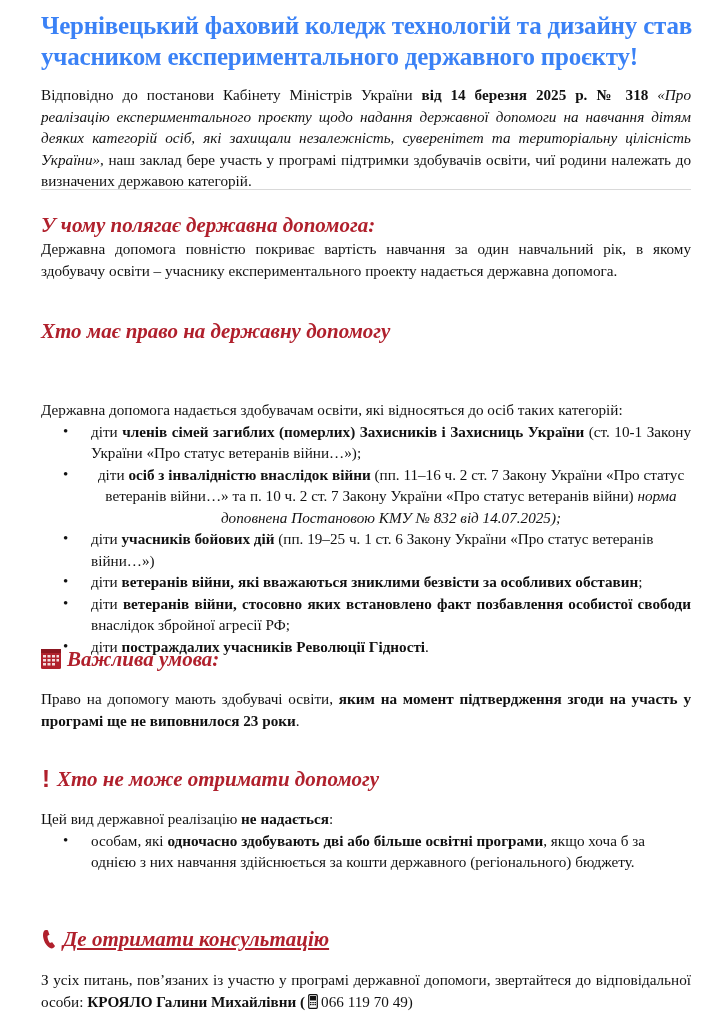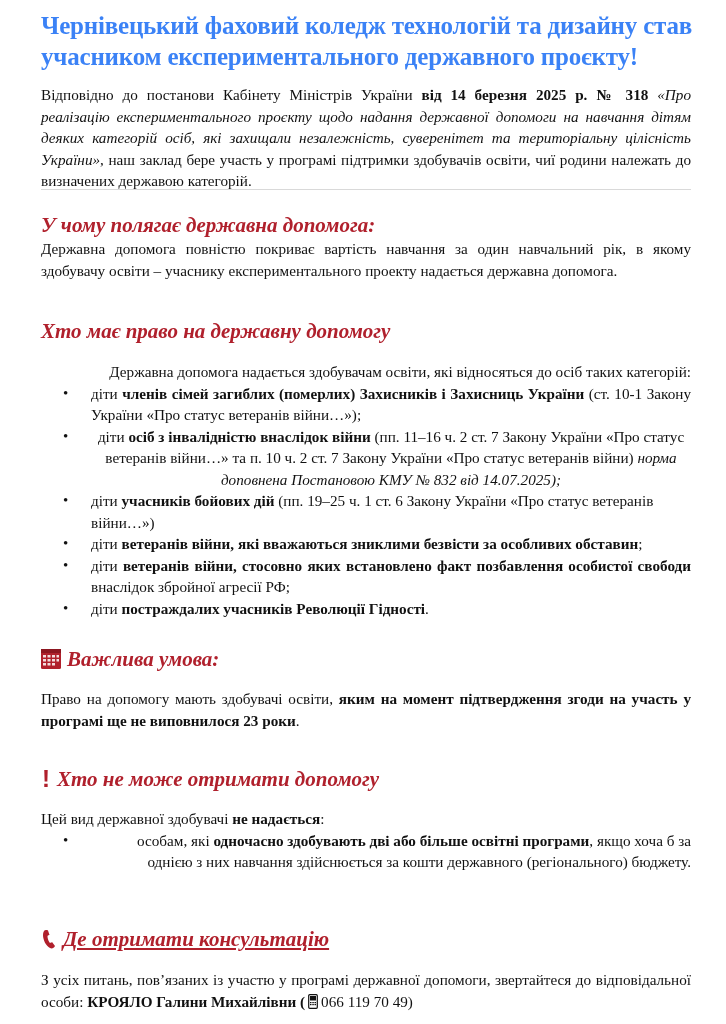--- a/index.html
+++ b/index.html
@@ -52,21 +52,21 @@
   <span>Відповідно до постанови Кабінету Міністрів України </span><b>від 14 березня 2025 р. № 318</b><i> «Про реалізацію експериментального проєкту щодо надання державної допомоги на навчання дітям деяких категорій осіб, які захищали незалежність, суверенітет та територіальну цілісність України»</i><span>, наш заклад бере участь у програмі підтримки здобувачів освіти, чиї родини належать до визначених державою категорій.</span>
 </p>
 
 <div class="divider"></div>
 
 <h2 class="h2" style="top:212px;">У чому полягає державна допомога:</h2>
 <p class="para abs" style="top:238px;">Державна допомога повністю покриває вартість навчання за один навчальний рік, в якому здобувачу освіти – учаснику експериментального проекту надається державна допомога.</p>
 
 <h2 class="h2" style="top:318px;">Хто має право на державну допомогу</h2>
 <div class="abs" style="top:361px;">
-  <p class="para" style="text-align:right;">Державна допомога надається здобувачам освіти, які відносяться до осіб таких категорій:</p>
+  <p class="para" style="text-align:left;margin-top:38px;">Державна допомога надається здобувачам освіти, які відносяться до осіб таких категорій:</p>
   <ul class="bullets">
     <li><span>діти </span><b>членів сімей загиблих (померлих) Захисників і Захисниць України</b><span> (ст. 10-1 Закону України «Про статус ветеранів війни…»);</span></li>
     <li style="text-align:center;"><span>діти </span><b>осіб з інвалідністю внаслідок війни</b><span> (пп. 11–16 ч. 2 ст. 7 Закону України «Про статус ветеранів війни…» та п. 10 ч. 2 ст. 7 Закону України «Про статус ветеранів війни) </span><i>норма доповнена Постановою КМУ № 832 від 14.07.2025);</i></li>
     <li style="text-align:left;"><span>діти </span><b>учасників бойових дій</b><span> (пп. 19–25 ч. 1 ст. 6 Закону України «Про статус ветеранів війни…»)</span></li>
     <li><span>діти </span><b>ветеранів війни, які вважаються зниклими безвісти за особливих обставин</b><span>;</span></li>
     <li><span>діти </span><b>ветеранів війни, стосовно яких встановлено факт позбавлення особистої свободи</b><span> внаслідок збройної агресії РФ;</span></li>
     <li><span>діти </span><b>постраждалих учасників Революції Гідності</b><span>.</span></li>
   </ul>
 </div>
 
@@ -94,23 +94,23 @@
 </h2>
 <p class="para abs" style="top:688px;">
   <span>Право на допомогу мають здобувачі освіти, </span><b>яким на момент підтвердження згоди на участь у програмі ще не виповнилося 23 роки</b><span>.</span>
 </p>
 
 <h2 class="h2" style="top:766px;">
   <span class="icon bang-icon">!</span>
   <span>Хто не може отримати допомогу</span>
 </h2>
 <div class="abs" style="top:808px;">
-  <p class="para" style="text-align:left;"><span>Цей вид державної здобувачі </span><b>не надається</b><span>:</span></p>
+  <p class="para" style="text-align:left;"><span>Цей вид державної реалізацію </span><b>не надається</b><span>:</span></p>
   <ul class="bullets">
-    <li style="text-align:right;"><span>особам, які </span><b>одночасно здобувають дві або більше освітні програми</b><span>, якщо хоча б за однією з них навчання здійснюється за кошти державного (регіонального) бюджету.</span></li>
+    <li style="text-align:left;"><span>особам, які </span><b>одночасно здобувають дві або більше освітні програми</b><span>, якщо хоча б за однією з них навчання здійснюється за кошти державного (регіонального) бюджету.</span></li>
   </ul>
 </div>
 
 <h2 class="h2" style="top:926px;text-decoration:underline;">
   <span class="icon phone-icon">
     <svg width="14" height="20" viewBox="0 0 14 20">
       <path d="M4 1 C2 1 1 3 1 6 C1 11 4 17 8 19 C10 20 12 19 13 17 L10 13 C9 14 8 14 7.5 13.5 C6 11 5.5 9 5.5 7 C6 6 7 6 7.5 6 L6 1.5 C5.5 1 5 1 4 1 Z" fill="#b0202c"></path>
     </svg>
   </span>
   <span>Де отримати консультацію</span>

